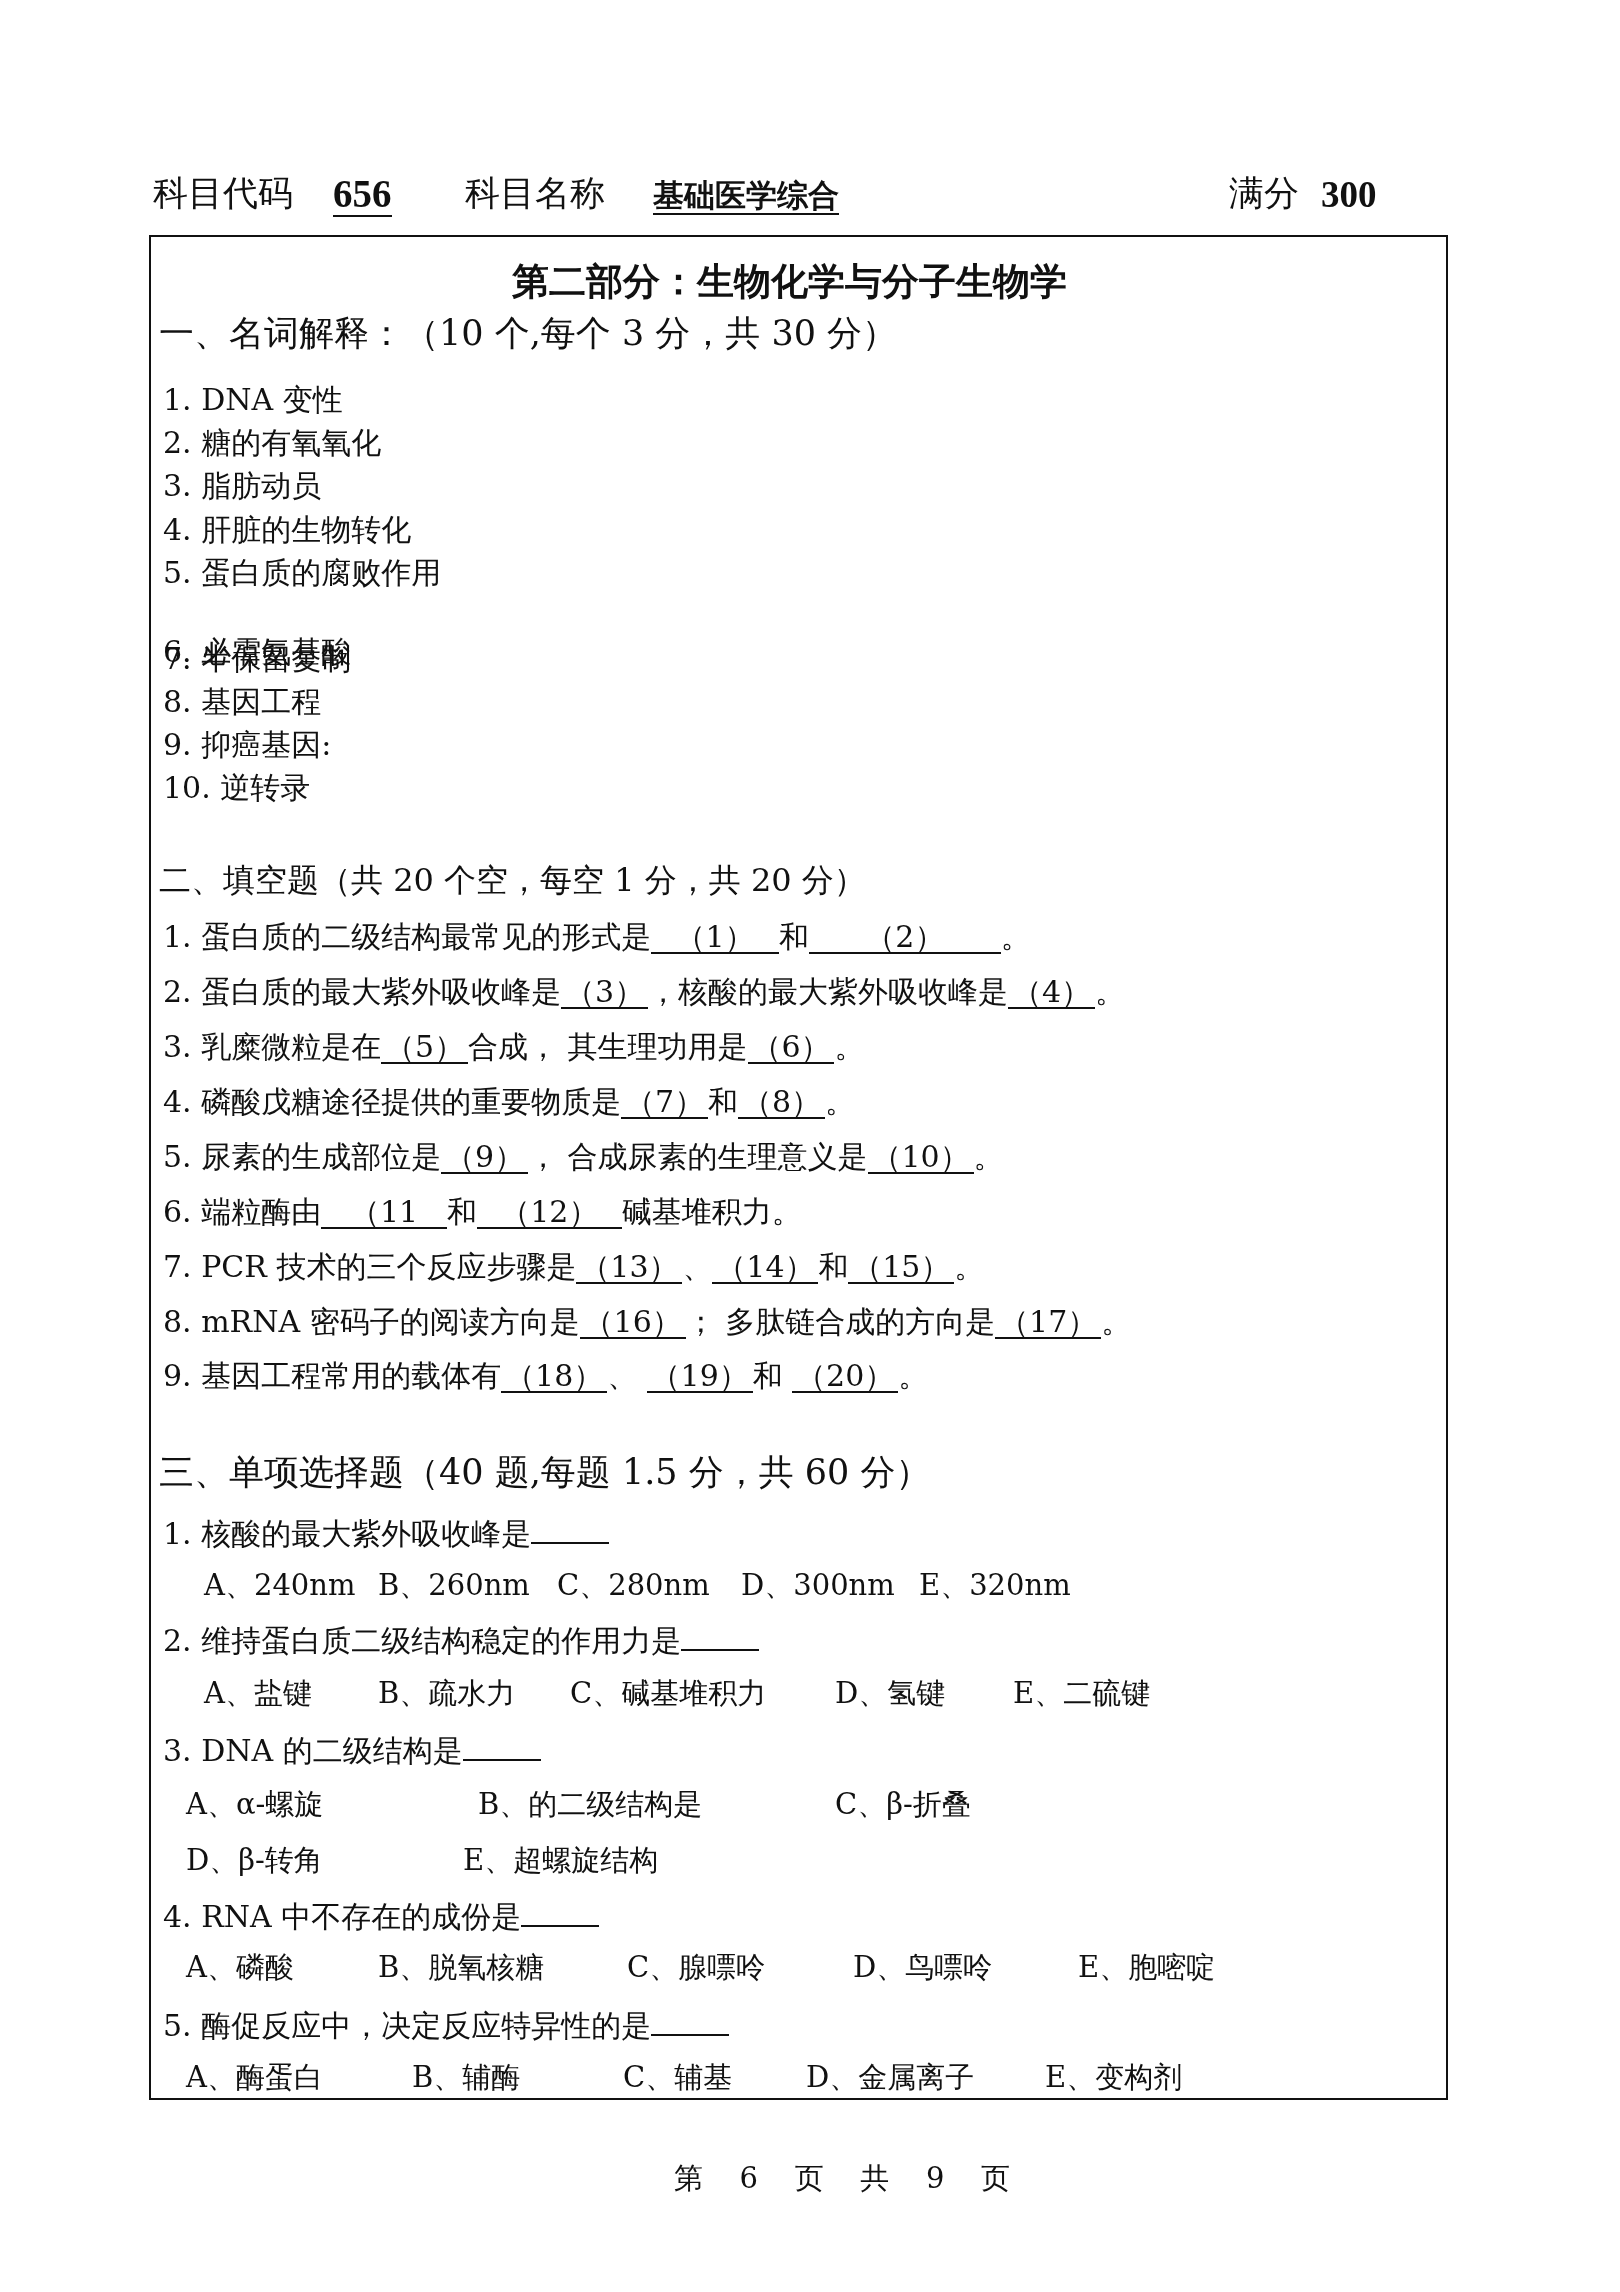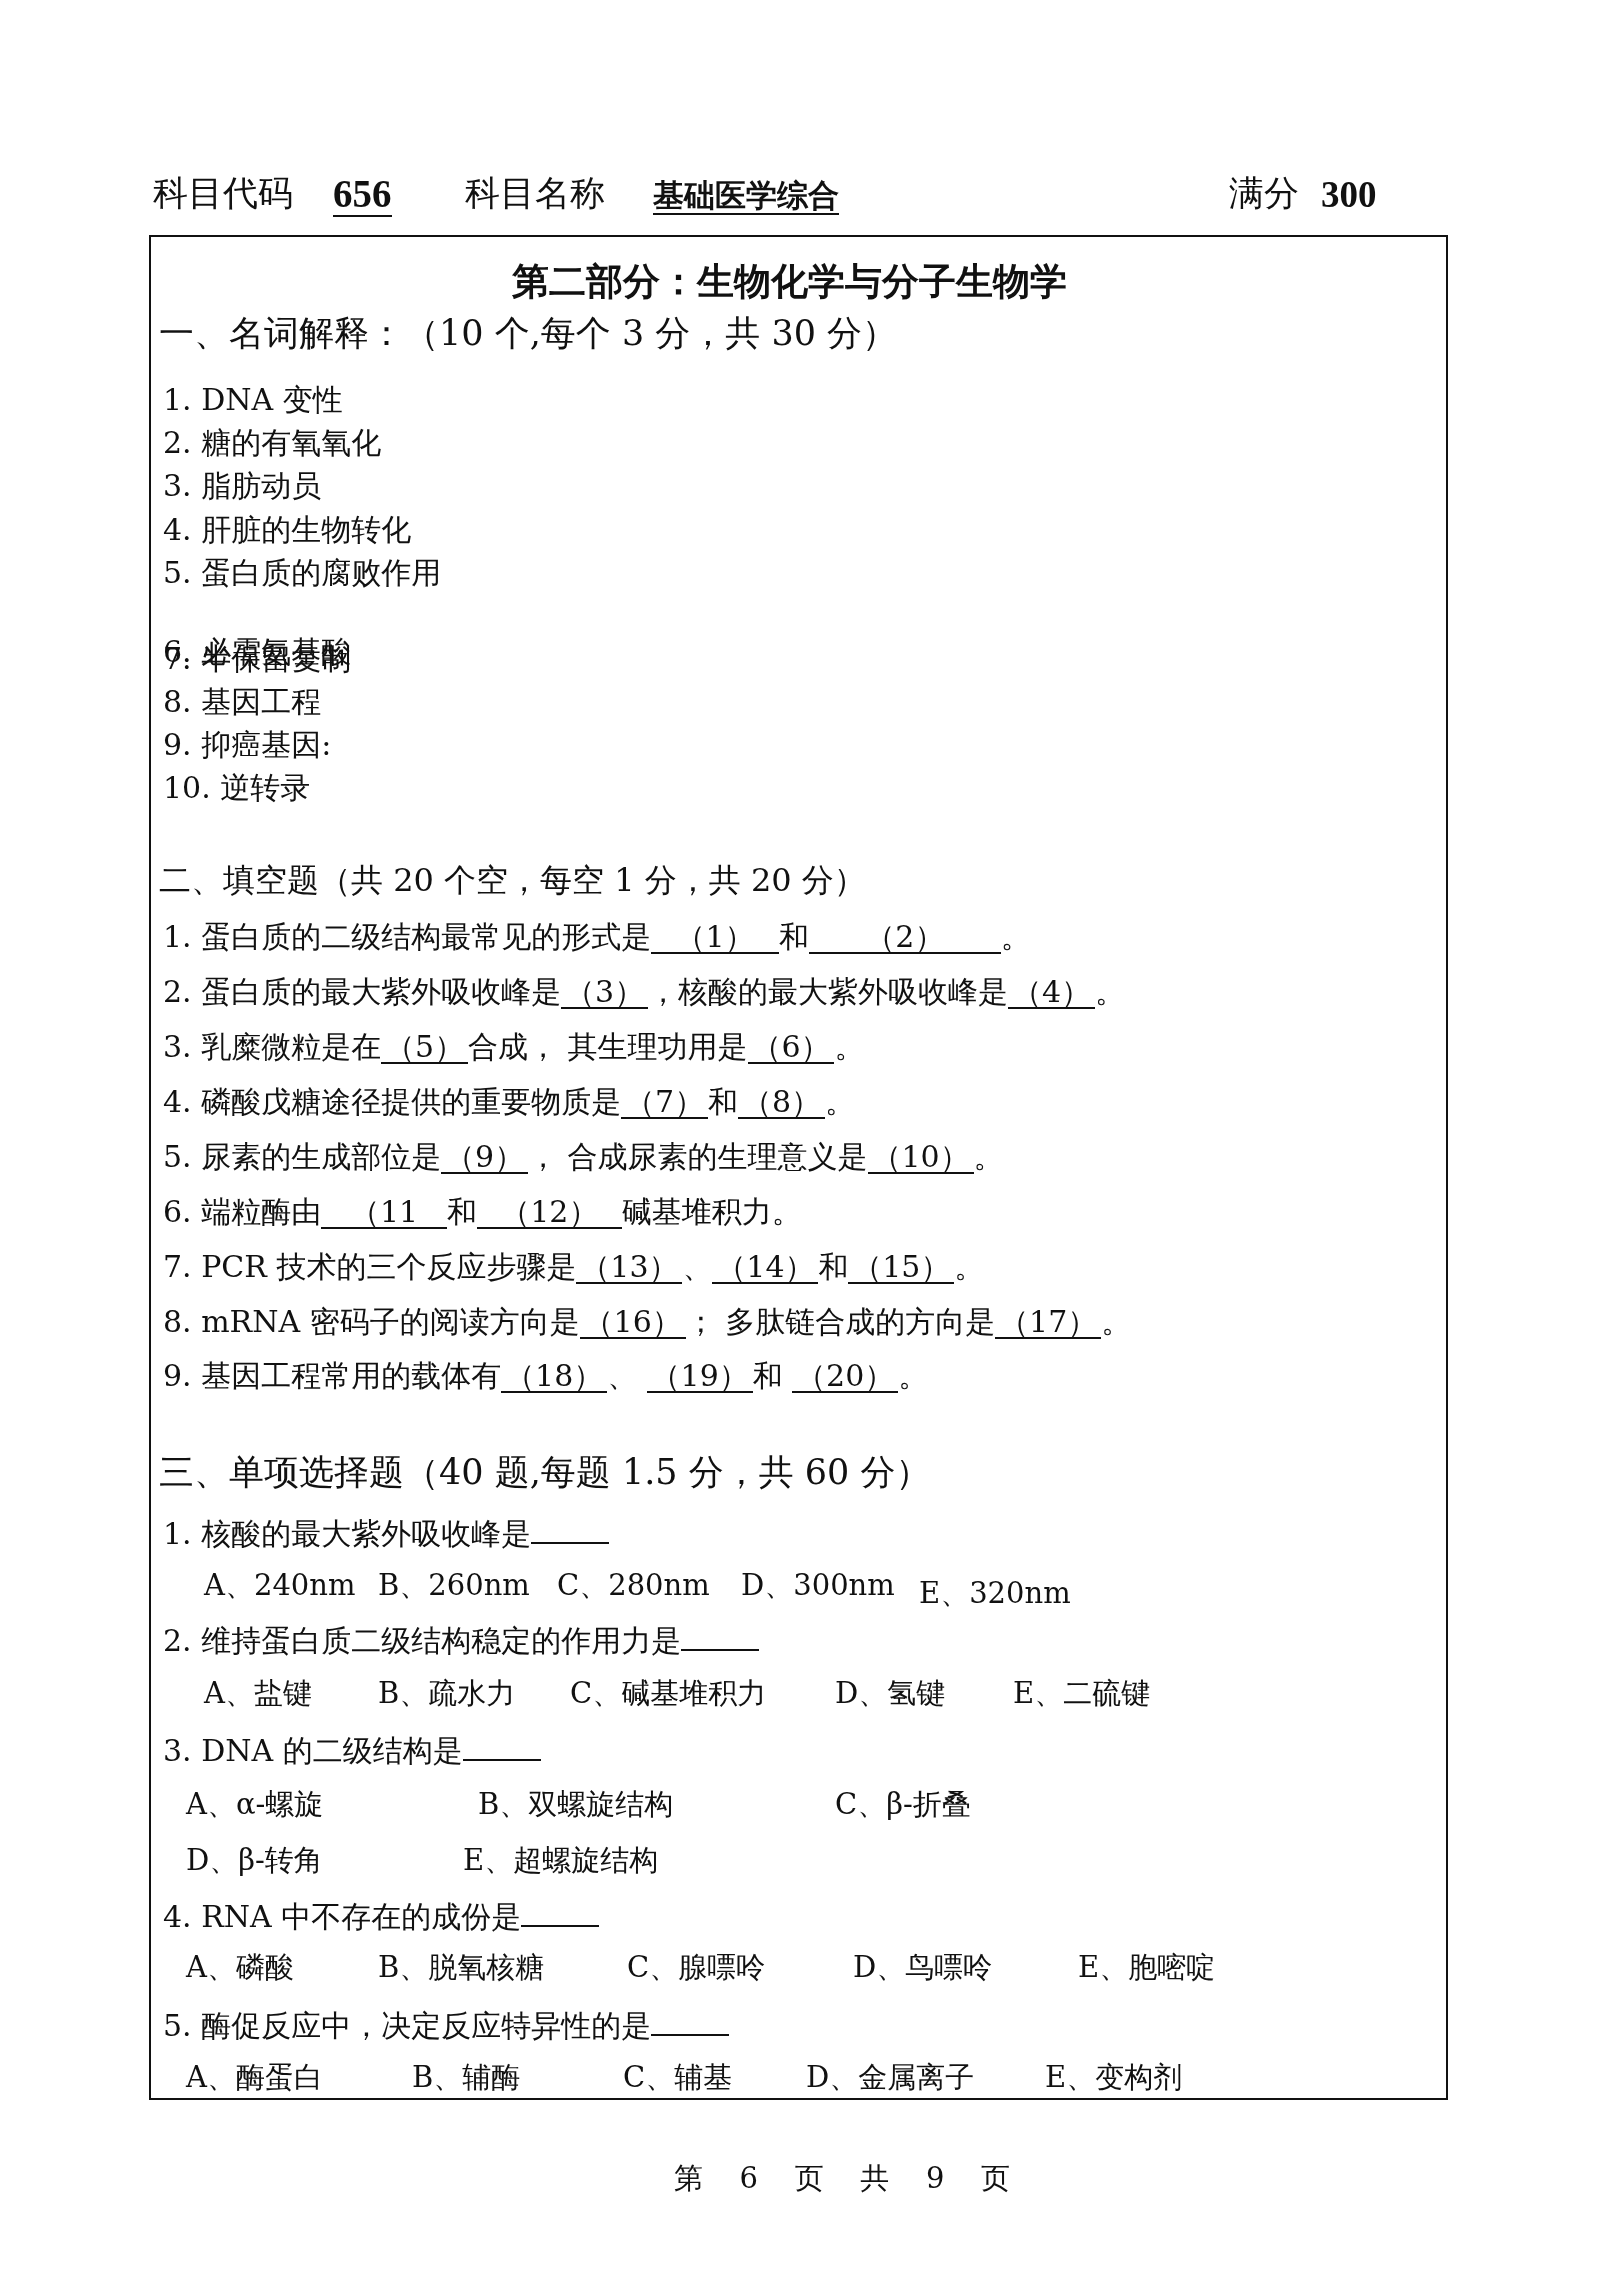--- a/index.html
+++ b/index.html
@@ -86,36 +86,36 @@
 
 <div class="abs sec" style="top:1455px;">三、单项选择题（40 题,每题 1.5 分，共 60 分）</div>
 
 <div class="abs item" style="top:1518px;">
   <span>1. 核酸的最大紫外吸收峰是</span><span class="q-blank"></span>
 </div>
 <div class="abs opt" style="left:204px; top:1571px;">A、240nm</div>
 <div class="abs opt" style="left:378px; top:1571px;">B、260nm</div>
 <div class="abs opt" style="left:557px; top:1571px;">C、280nm</div>
 <div class="abs opt" style="left:741px; top:1571px;">D、300nm</div>
-<div class="abs opt" style="left:919px; top:1571px;margin-top:8px;">E、320nm</div>
+<div class="abs opt" style="left:919px; top:1571px;">E、320nm</div>
 
 <div class="abs item" style="top:1625px;">
   <span>2. 维持蛋白质二级结构稳定的作用力是</span><span class="q-blank"></span>
 </div>
 <div class="abs opt" style="left:204px; top:1679px;">A、盐键</div>
 <div class="abs opt" style="left:378px; top:1679px;">B、疏水力</div>
 <div class="abs opt" style="left:570px; top:1679px;">C、碱基堆积力</div>
 <div class="abs opt" style="left:835px; top:1679px;">D、氢键</div>
 <div class="abs opt" style="left:1013px; top:1679px;">E、二硫键</div>
 
 <div class="abs item" style="top:1735px;">
   <span>3. DNA 的二级结构是</span><span class="q-blank"></span>
 </div>
 <div class="abs opt" style="left:186px; top:1790px;">A、α-螺旋</div>
-<div class="abs opt" style="left:478px; top:1790px;">B、双螺旋结构</div>
+<div class="abs opt" style="left:478px; top:1790px;">B、的二级结构是</div>
 <div class="abs opt" style="left:835px; top:1790px;">C、β-折叠</div>
 <div class="abs opt" style="left:186px; top:1846px;">D、β-转角</div>
 <div class="abs opt" style="left:463px; top:1846px;text-align:right;">E、超螺旋结构</div>
 
 <div class="abs item" style="top:1901px;">
   <span>4. RNA 中不存在的成份是</span><span class="q-blank"></span>
 </div>
 <div class="abs opt" style="left:186px; top:1953px;">A、磷酸</div>
 <div class="abs opt" style="left:378px; top:1953px;">B、脱氧核糖</div>
 <div class="abs opt" style="left:627px; top:1953px;">C、腺嘌呤</div>

